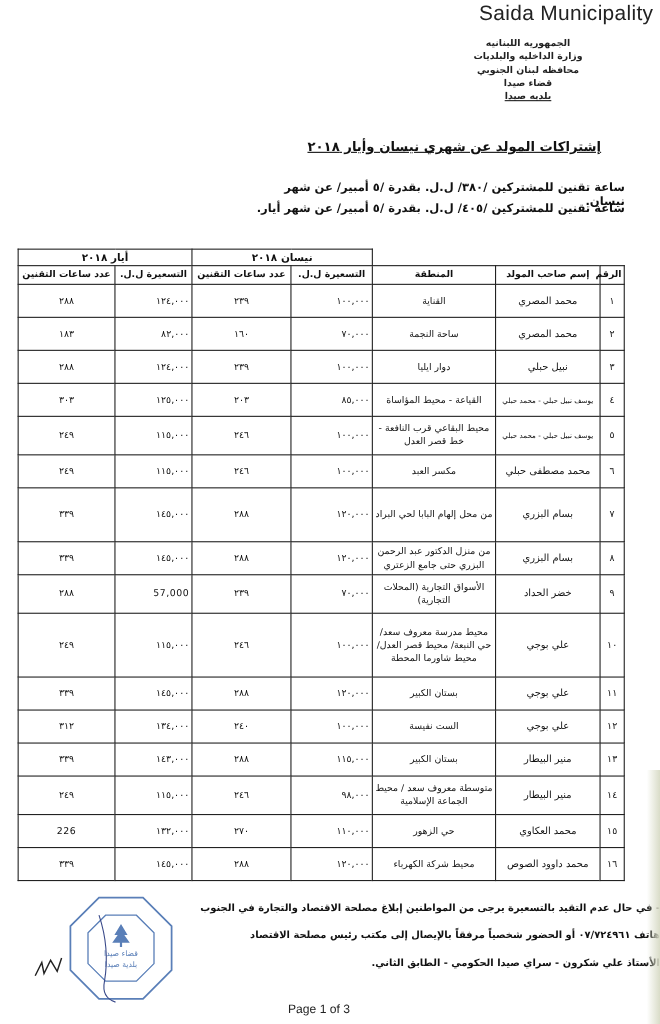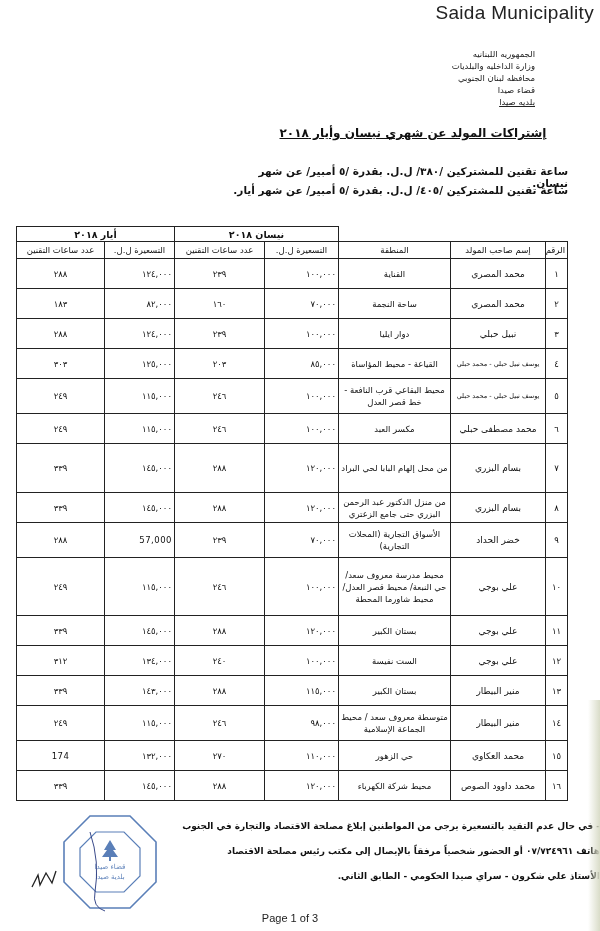--- a/index.html
+++ b/index.html
@@ -10,22 +10,22 @@
     color: #111;
     position: relative;
   }
   .brand {
     position: absolute; top: 2px; right: 6px;
     font-family: "Liberation Sans", sans-serif;
     font-size: 19px; letter-spacing: 0.3px; color: #222;
   }
   .gov {
     position: absolute; top: 34px; left: 425px; width: 110px;
-    direction: rtl; text-align: right;
-    font-size: 8.5px; font-weight: normal; line-height: 12px; color: #222; margin-top: 14px;
+    direction: rtl; text-align: center;
+    font-size: 8.5px; font-weight: bold; line-height: 12px; color: #222;
   }
   .gov .u { text-decoration: underline; }
   .doc-title {
     position: absolute; top: 116px; left: 258px; width: 310px;
     direction: rtl; text-align: center;
     font-size: 12px; font-weight: bold; text-decoration: underline; margin-top: 10px;
   }
   .rate {
     position: absolute; left: 230px; width: 338px;
     direction: rtl; text-align: right;
@@ -38,21 +38,21 @@
     position: absolute; top: 226px; left: 16px; width: 551px;
     border-collapse: collapse; direction: rtl; table-layout: fixed;
   }
   table.main td, table.main th {
     border: 1px solid #222;
     text-align: center; vertical-align: middle;
     font-size: 9px; padding: 1px 2px; font-weight: normal;
   }
   table.main .nohead { border: none; }
   table.main .month-head { font-weight: bold; font-size: 9.5px; height: 12px; }
-  table.main .col-head { font-weight: normal; font-size: 8.5px; height: 14px; }
+  table.main .col-head { font-weight: bold; font-size: 8.5px; height: 14px; }
   table.main td.num { font-size: 8.5px; letter-spacing: 0.5px; }
   table.main td.price { text-align: right; padding-left: 8px; }
   table.main td.area { font-size: 8.5px; line-height: 12px; }
   table.main td.owner { font-size: 9px; }
   table.main td.owner.small { font-size: 6.5px; }
   table.main tr.row td { height: 27px; }
   table.main tr.row.tall td { height: 32px; }
   table.main tr.row.taller td { height: 46px; }
   table.main tr.row.tallest td { height: 55px; }
 
@@ -250,21 +250,21 @@
         <td class="num price">١١٥,٠٠٠</td>
         <td class="num">٢٤٩</td>
       </tr>
       <tr class="row">
         <td class="num">١٥</td>
         <td class="owner">محمد العكاوي</td>
         <td class="area">حي الزهور</td>
         <td class="num price">١١٠,٠٠٠</td>
         <td class="num">٢٧٠</td>
         <td class="num price">١٣٢,٠٠٠</td>
-        <td class="num">174</td>
+        <td class="num">226</td>
       </tr>
       <tr class="row">
         <td class="num">١٦</td>
         <td class="owner">محمد داوود الصوص</td>
         <td class="area">محيط شركة الكهرباء</td>
         <td class="num price">١٢٠,٠٠٠</td>
         <td class="num">٢٨٨</td>
         <td class="num price">١٤٥,٠٠٠</td>
         <td class="num">٣٣٩</td>
       </tr>

